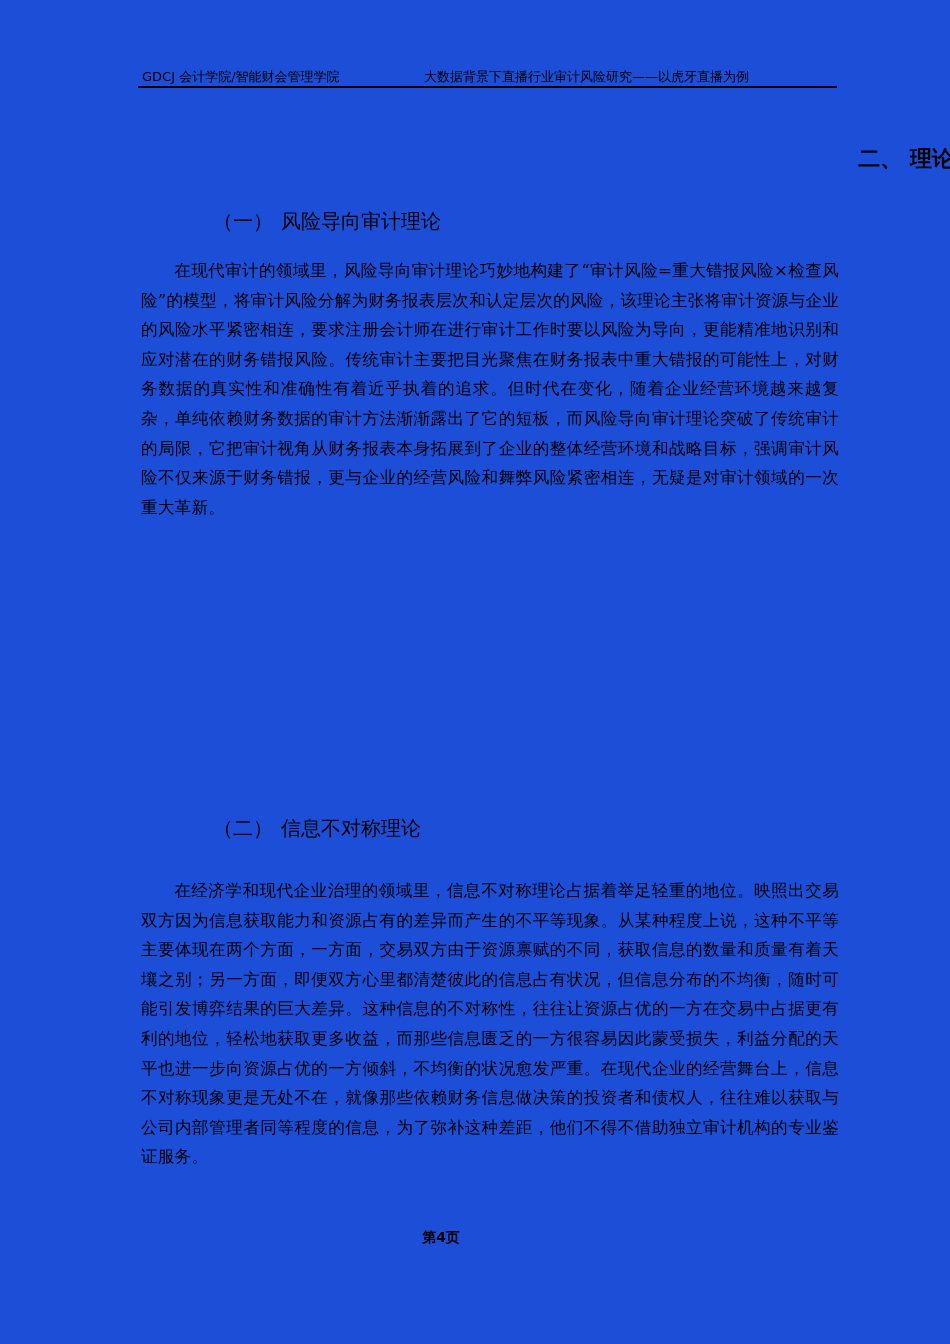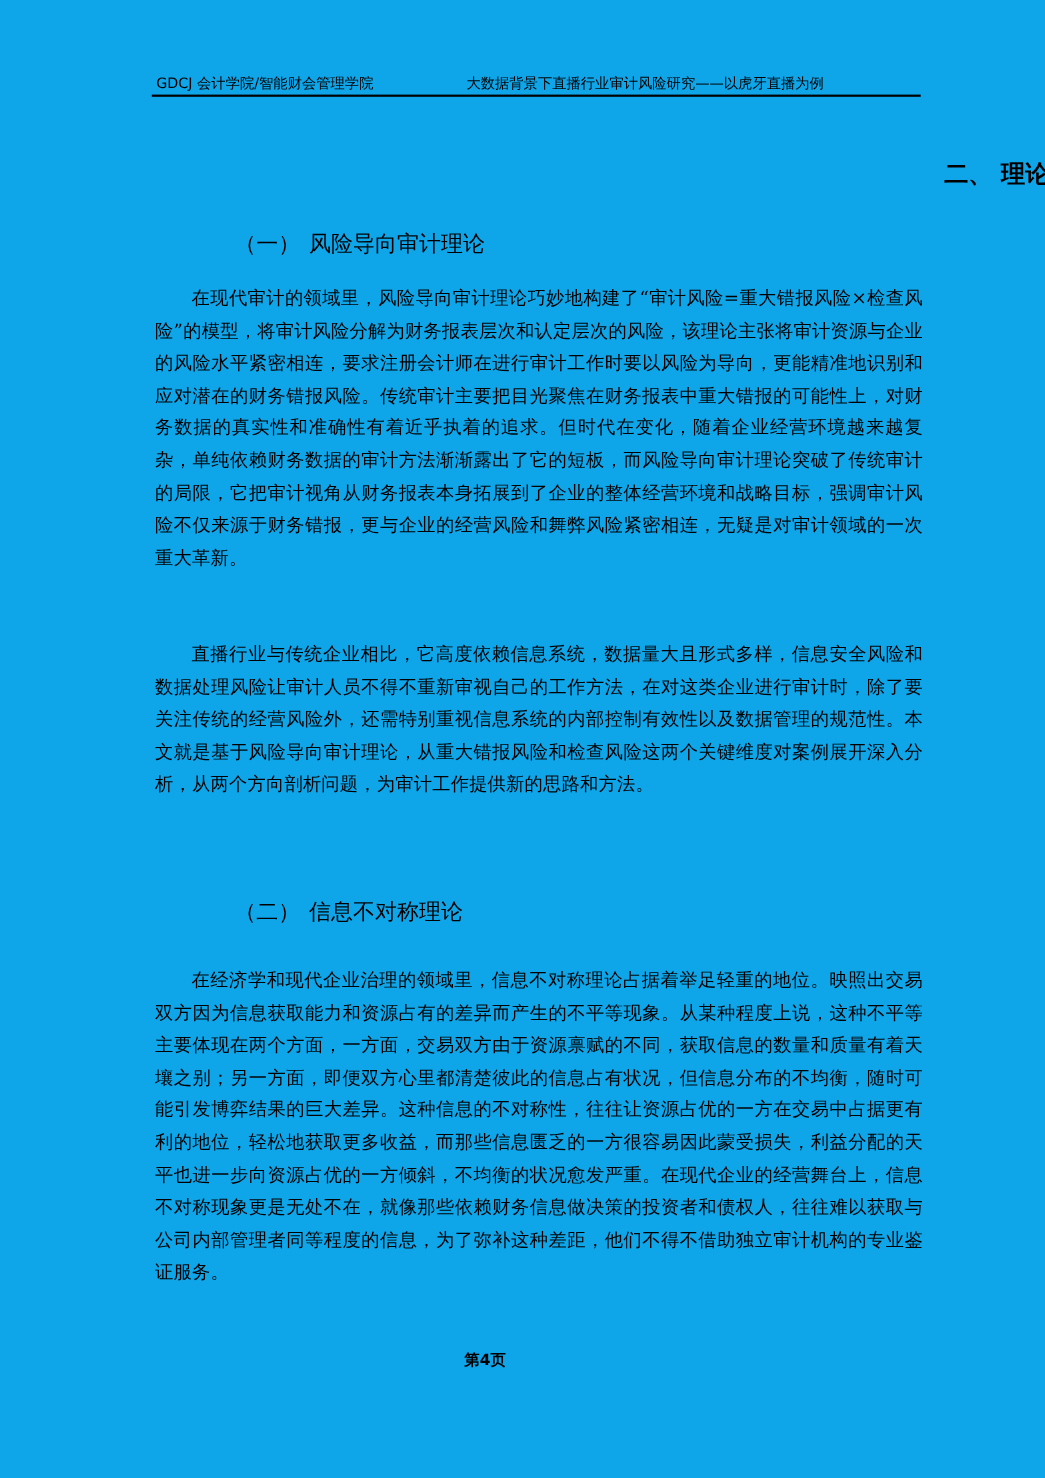--- a/index.html
+++ b/index.html
@@ -1,17 +1,17 @@
 <!DOCTYPE html>
 <html><head>
 <meta charset="utf-8">
 <style>
   html, body { margin:0; padding:0; background:#ffffff; }
   body { width:950px; height:1344px; position:relative; overflow:hidden; color:#000; }
-  .page { position:absolute; left:0; top:0; width:950px; height:1344px; background:#0ea5e9; }
+  .page { position:absolute; left:0; top:0; width:950px; height:1344px; background:#1d4ed8; }
   .hdr { position:absolute; left:140px; top:68px; width:697px; height:18px; font-family:"DejaVu Sans", sans-serif; font-size:13px; line-height:18px; white-space:nowrap; }
   .hdr-left { position:absolute; left:2px; top:0; }
   .hdr-right { position:absolute; left:284px; top:0; }
   .hdr-rule { position:absolute; left:138px; top:86px; width:699px; height:0; border-top:2px solid #000; }
   .h1 { position:absolute; left:0; width:950px; top:143px; text-align:right; font-family:"DejaVu Sans", sans-serif; font-weight:bold; font-size:22px; line-height:32px; padding-left:96px; box-sizing:border-box;margin-left:48px; }
   .h2 { position:absolute; left:205px; font-family:"DejaVu Sans", sans-serif; font-size:20px; line-height:30px; white-space:nowrap;text-align:center; }
   .h2 .num { display:inline-block; width:76px; }
   .para { position:absolute; left:141px; width:698px; font-family:"DejaVu Serif", serif; font-size:16.6px; line-height:29.6px; text-align:justify; text-indent:2em; letter-spacing:0.2px; }
   .footer { position:absolute; left:0; width:882px; top:1227px; text-align:center; font-family:"DejaVu Sans", sans-serif; font-weight:bold; font-size:14px; line-height:20px; }
 </style>
@@ -27,21 +27,20 @@
   <div class="hdr-rule"></div>
 
   <div class="h1">二、 理论基础</div>
 
   <div class="h2" style="top:206px;">
     <span class="num">（一）</span><span>风险导向审计理论</span>
   </div>
 
   <p class="para" style="top:256px; margin:0;">在现代审计的领域里，风险导向审计理论巧妙地构建了“审计风险=重大错报风险×检查风险”的模型，将审计风险分解为财务报表层次和认定层次的风险，该理论主张将审计资源与企业的风险水平紧密相连，要求注册会计师在进行审计工作时要以风险为导向，更能精准地识别和应对潜在的财务错报风险。传统审计主要把目光聚焦在财务报表中重大错报的可能性上，对财务数据的真实性和准确性有着近乎执着的追求。但时代在变化，随着企业经营环境越来越复杂，单纯依赖财务数据的审计方法渐渐露出了它的短板，而风险导向审计理论突破了传统审计的局限，它把审计视角从财务报表本身拓展到了企业的整体经营环境和战略目标，强调审计风险不仅来源于财务错报，更与企业的经营风险和舞弊风险紧密相连，无疑是对审计领域的一次重大革新。</p>
 
-  <p class="para" style="top:580px; margin:0;">直播行业与传统企业相比，它高度依赖信息系统，数据量大且形式多样，信息安全风险和数据处理风险让审计人员不得不重新审视自己的工作方法，在对这类企业进行审计时，除了要关注传统的经营风险外，还需特别重视信息系统的内部控制有效性以及数据管理的规范性。本文就是基于风险导向审计理论，从重大错报风险和检查风险这两个关键维度对案例展开深入分析，从两个方向剖析问题，为审计工作提供新的思路和方法。</p>
 
   <div class="h2" style="top:813px;">
     <span class="num">（二）</span><span>信息不对称理论</span>
   </div>
 
   <p class="para" style="top:876px; margin:0;">在经济学和现代企业治理的领域里，信息不对称理论占据着举足轻重的地位。映照出交易双方因为信息获取能力和资源占有的差异而产生的不平等现象。从某种程度上说，这种不平等主要体现在两个方面，一方面，交易双方由于资源禀赋的不同，获取信息的数量和质量有着天壤之别；另一方面，即便双方心里都清楚彼此的信息占有状况，但信息分布的不均衡，随时可能引发博弈结果的巨大差异。这种信息的不对称性，往往让资源占优的一方在交易中占据更有利的地位，轻松地获取更多收益，而那些信息匮乏的一方很容易因此蒙受损失，利益分配的天平也进一步向资源占优的一方倾斜，不均衡的状况愈发严重。在现代企业的经营舞台上，信息不对称现象更是无处不在，就像那些依赖财务信息做决策的投资者和债权人，往往难以获取与公司内部管理者同等程度的信息，为了弥补这种差距，他们不得不借助独立审计机构的专业鉴证服务。</p>
 
   <div class="footer">第4页</div>
 
 </div>

